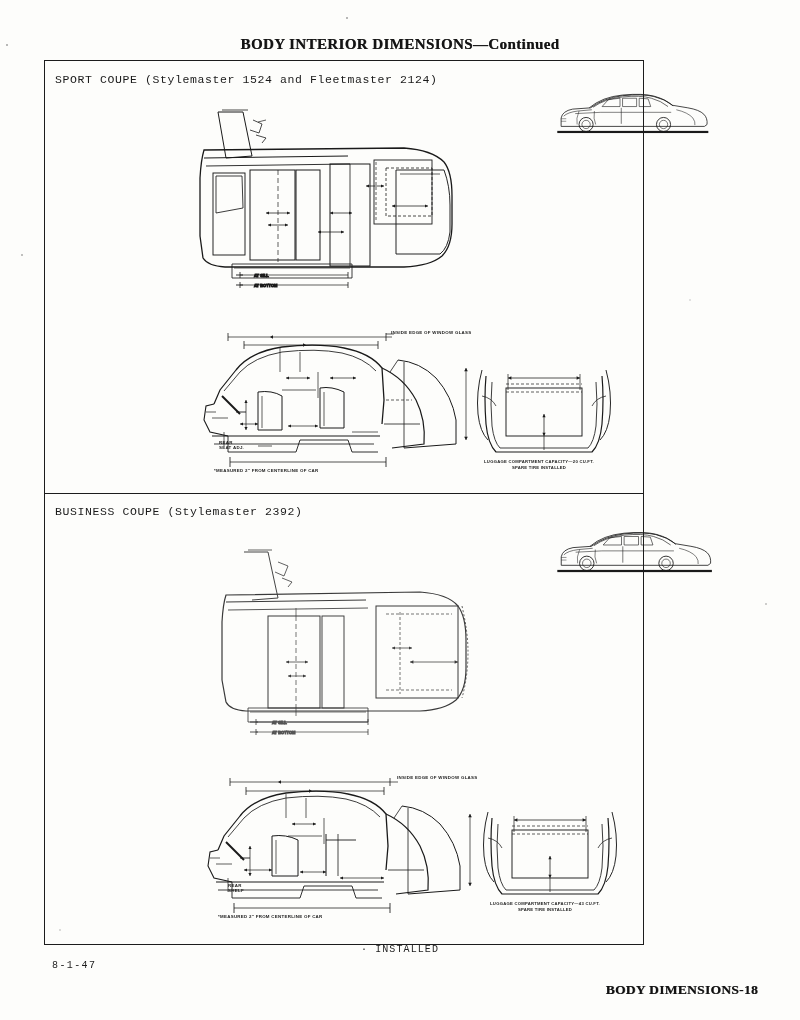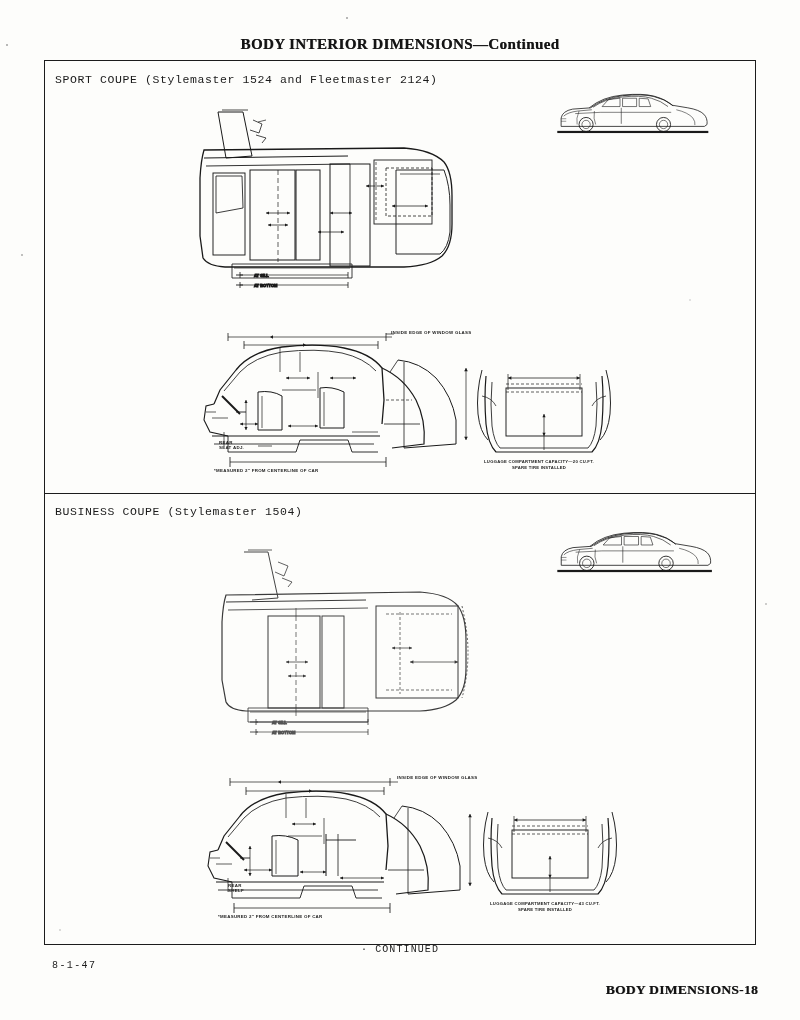--- a/index.html
+++ b/index.html
@@ -41,21 +41,21 @@
     font-size: 15px;
     letter-spacing: .4px;
     color: #141414;
     text-shadow: .4px 0 0 rgba(20,20,20,.55), 0 .4px 0 rgba(20,20,20,.35);
   }
   
   .frame {
     position: absolute;
     left: 44px;
     top: 60px;
-    width: 712px;
+    width: 600px;
     height: 885px;
     border: 1.6px solid #1c1c1c;
     box-sizing: border-box;
   }
   .divider {
     position: absolute;
     left: 0;
     right: 0;
     top: 432px;
     height: 0;
@@ -150,21 +150,21 @@
 <body>
 
 <div class="page">
   <div class="paper-grain"></div>
 
   <div class="title">BODY INTERIOR DIMENSIONS—Continued</div>
 
   <div class="frame">
     <div class="divider"></div>
     <div class="section-label sec1-label">SPORT COUPE (Stylemaster 1524 and Fleetmaster 2124)</div>
-    <div class="section-label sec2-label">BUSINESS COUPE (Stylemaster 1504)</div>
+    <div class="section-label sec2-label">BUSINESS COUPE (Stylemaster 2392)</div>
   </div>
 
   <svg class="svg-layer" width="800" height="1020" viewBox="0 0 800 1020">
     <defs>
       <g id="carProfile">
 
         <path d="M8,58 L8,47 Q10,36 26,33 L54,31 Q74,16 104,12 Q134,9 152,13
                  Q170,17 182,27 L206,31 Q224,34 231,41 Q237,47 236,57
                  L232,60 L8,60 Z" fill="none" stroke="#1a1a1a" stroke-width="1.25"></path>
 
@@ -534,16 +534,16 @@
   <div class="note" style="left:397px; top:775px;">INSIDE EDGE OF WINDOW GLASS</div>
 
   <div class="note" style="left:218px; top:914px;">*MEASURED 2" FROM CENTERLINE OF CAR</div>
 
   <div class="note" style="left:228px; top:884px; line-height:4.6px; white-space:pre;">REAR
 SHELF</div>
 
   <div class="cap" style="left:490px; top:901px; width:110px;">LUGGAGE COMPARTMENT CAPACITY—43 CU.FT.</div>
   <div class="cap" style="left:490px; top:907px; width:110px;">SPARE TIRE INSTALLED</div>
 
-  <div class="footer-continued">· CONTINUED</div>
+  <div class="footer-continued">· INSTALLED</div>
   <div class="footer-date">8-1-47</div>
   <div class="footer-right">BODY DIMENSIONS-18</div>
 </div>
 
 </body></html>

